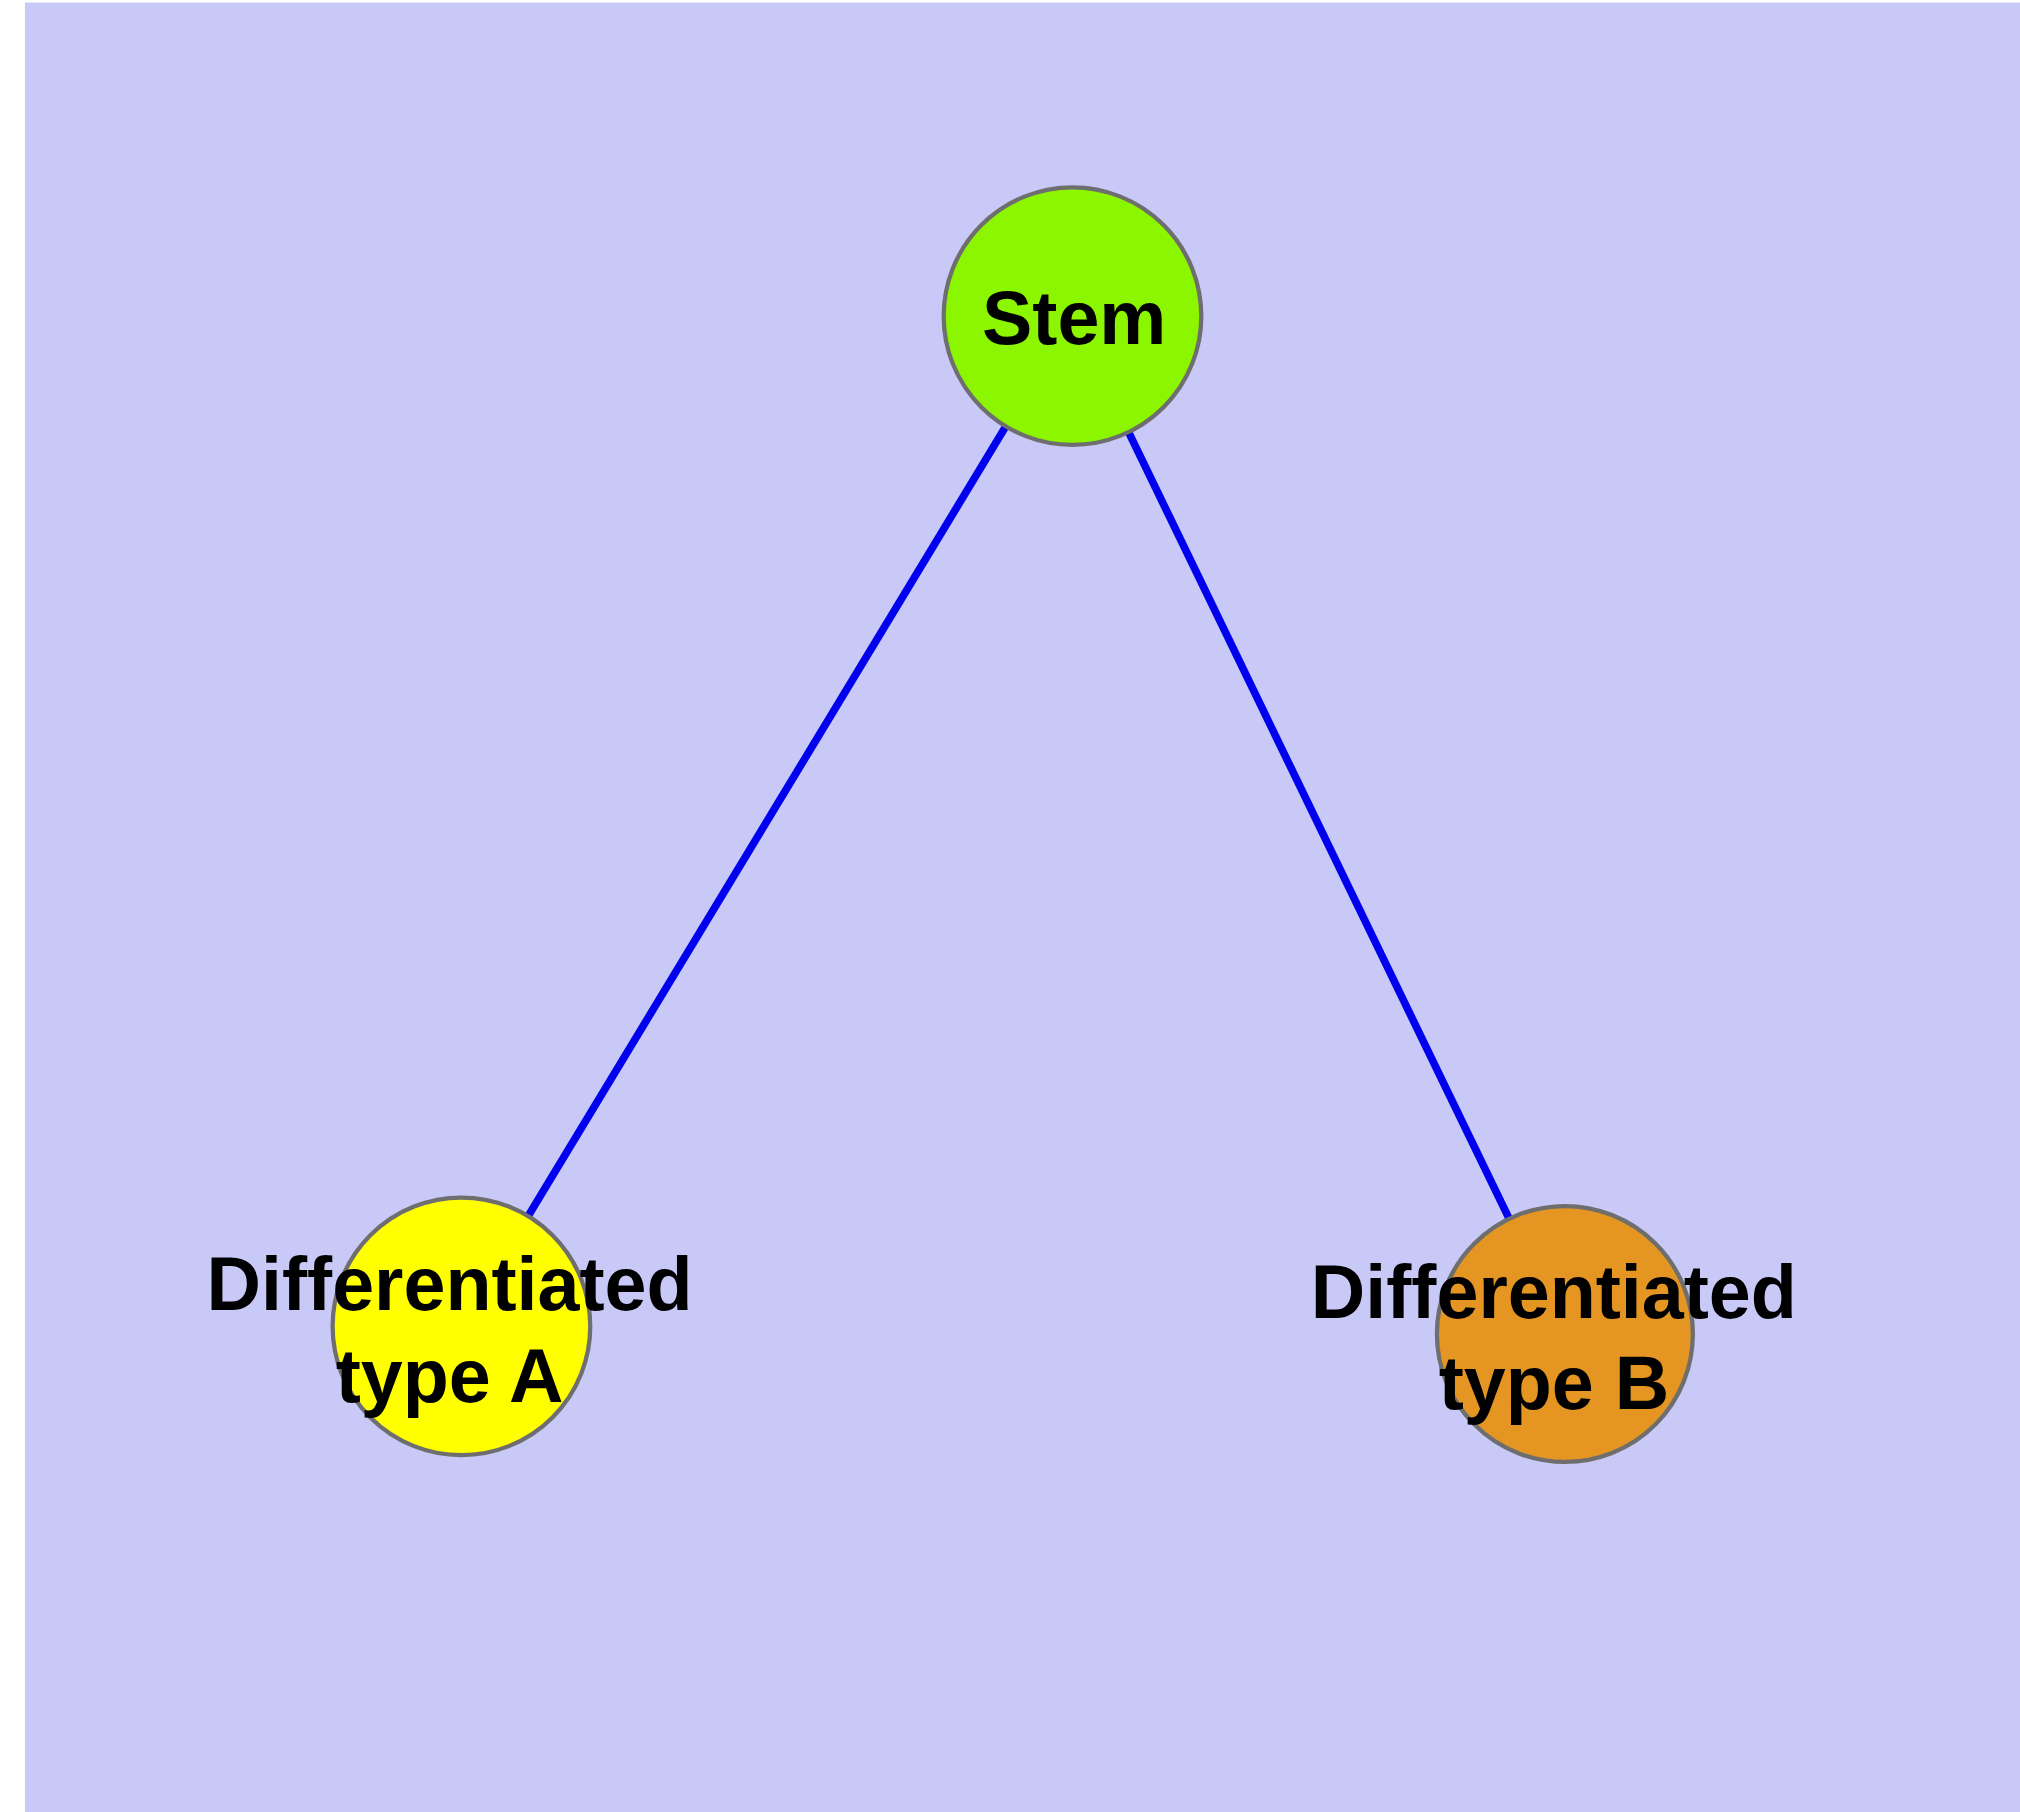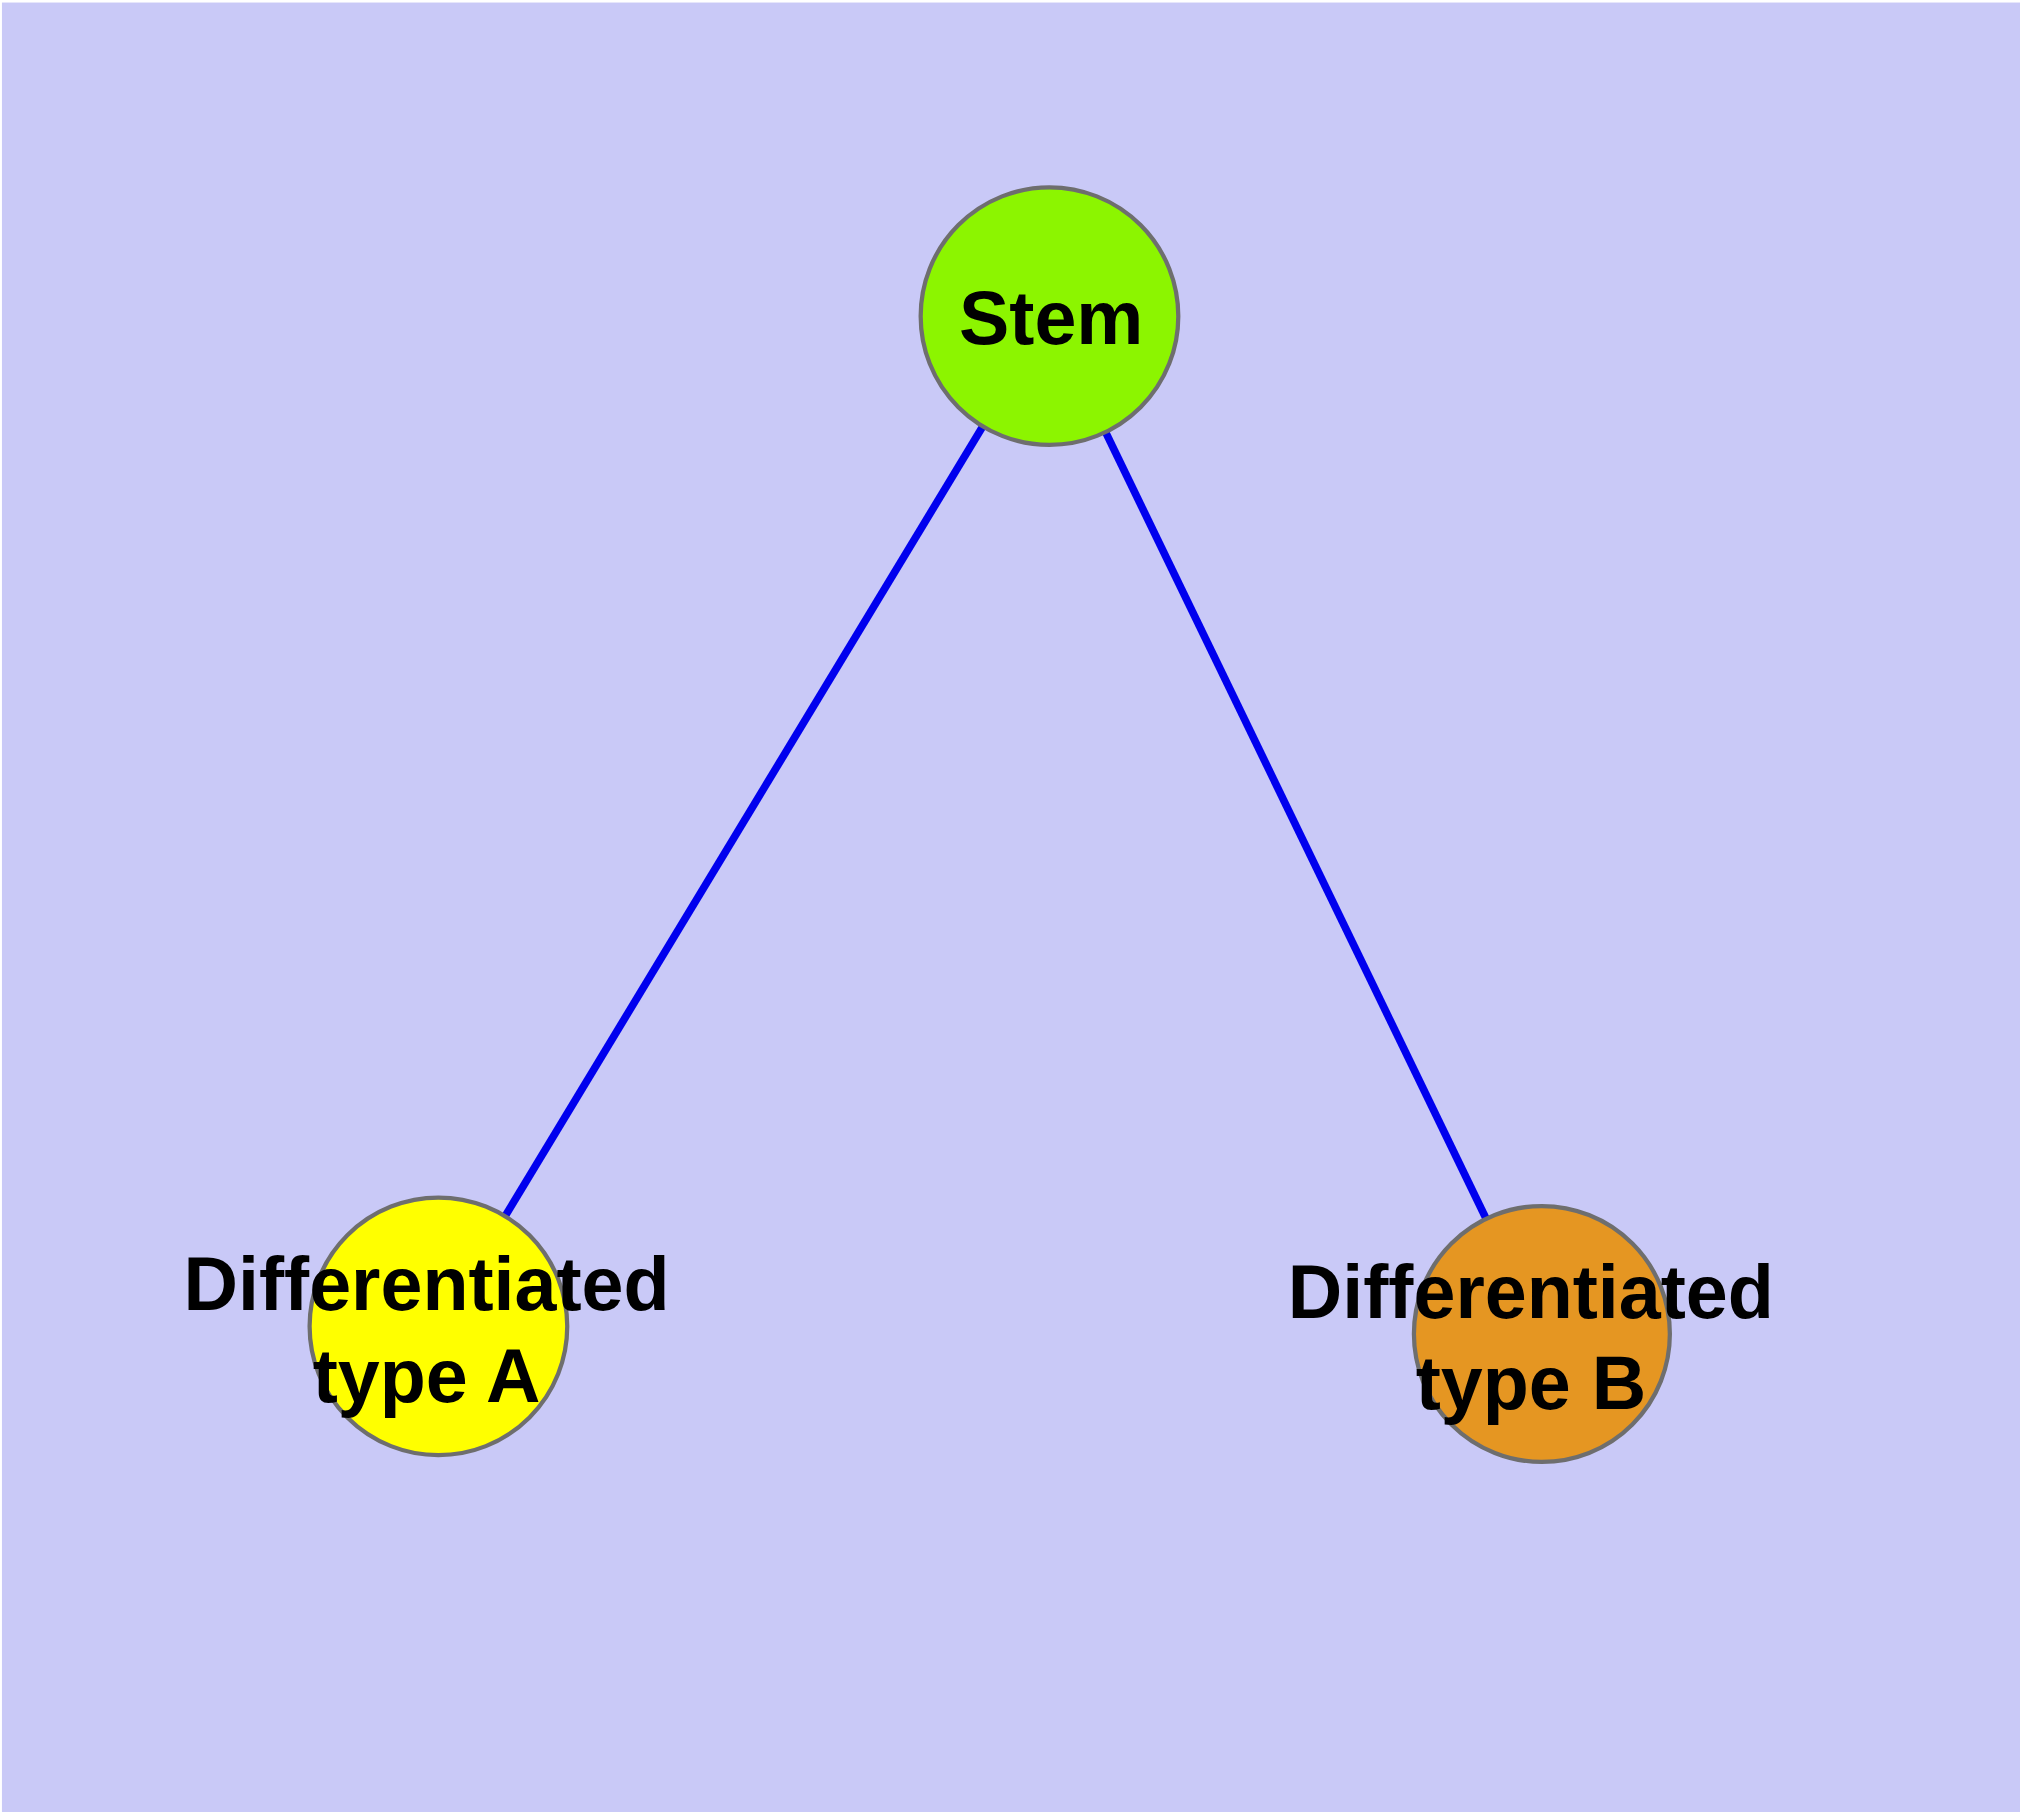--- a/index.html
+++ b/index.html
@@ -8,20 +8,21 @@
     background: #ffffff;
     width: 2021px;
     height: 1812px;
     overflow: hidden;
     font-family: "Liberation Sans", "DejaVu Sans", sans-serif;
   }
   .canvas {
     position: relative;
     width: 1749px;
     height: 1812px;
+    margin-left: 23px;
   }
   svg {
     display: block;
   }
   .node-label {
     font-family: "Liberation Sans", "DejaVu Sans", sans-serif;
     font-weight: bold;
   }
 </style>
 </head>

